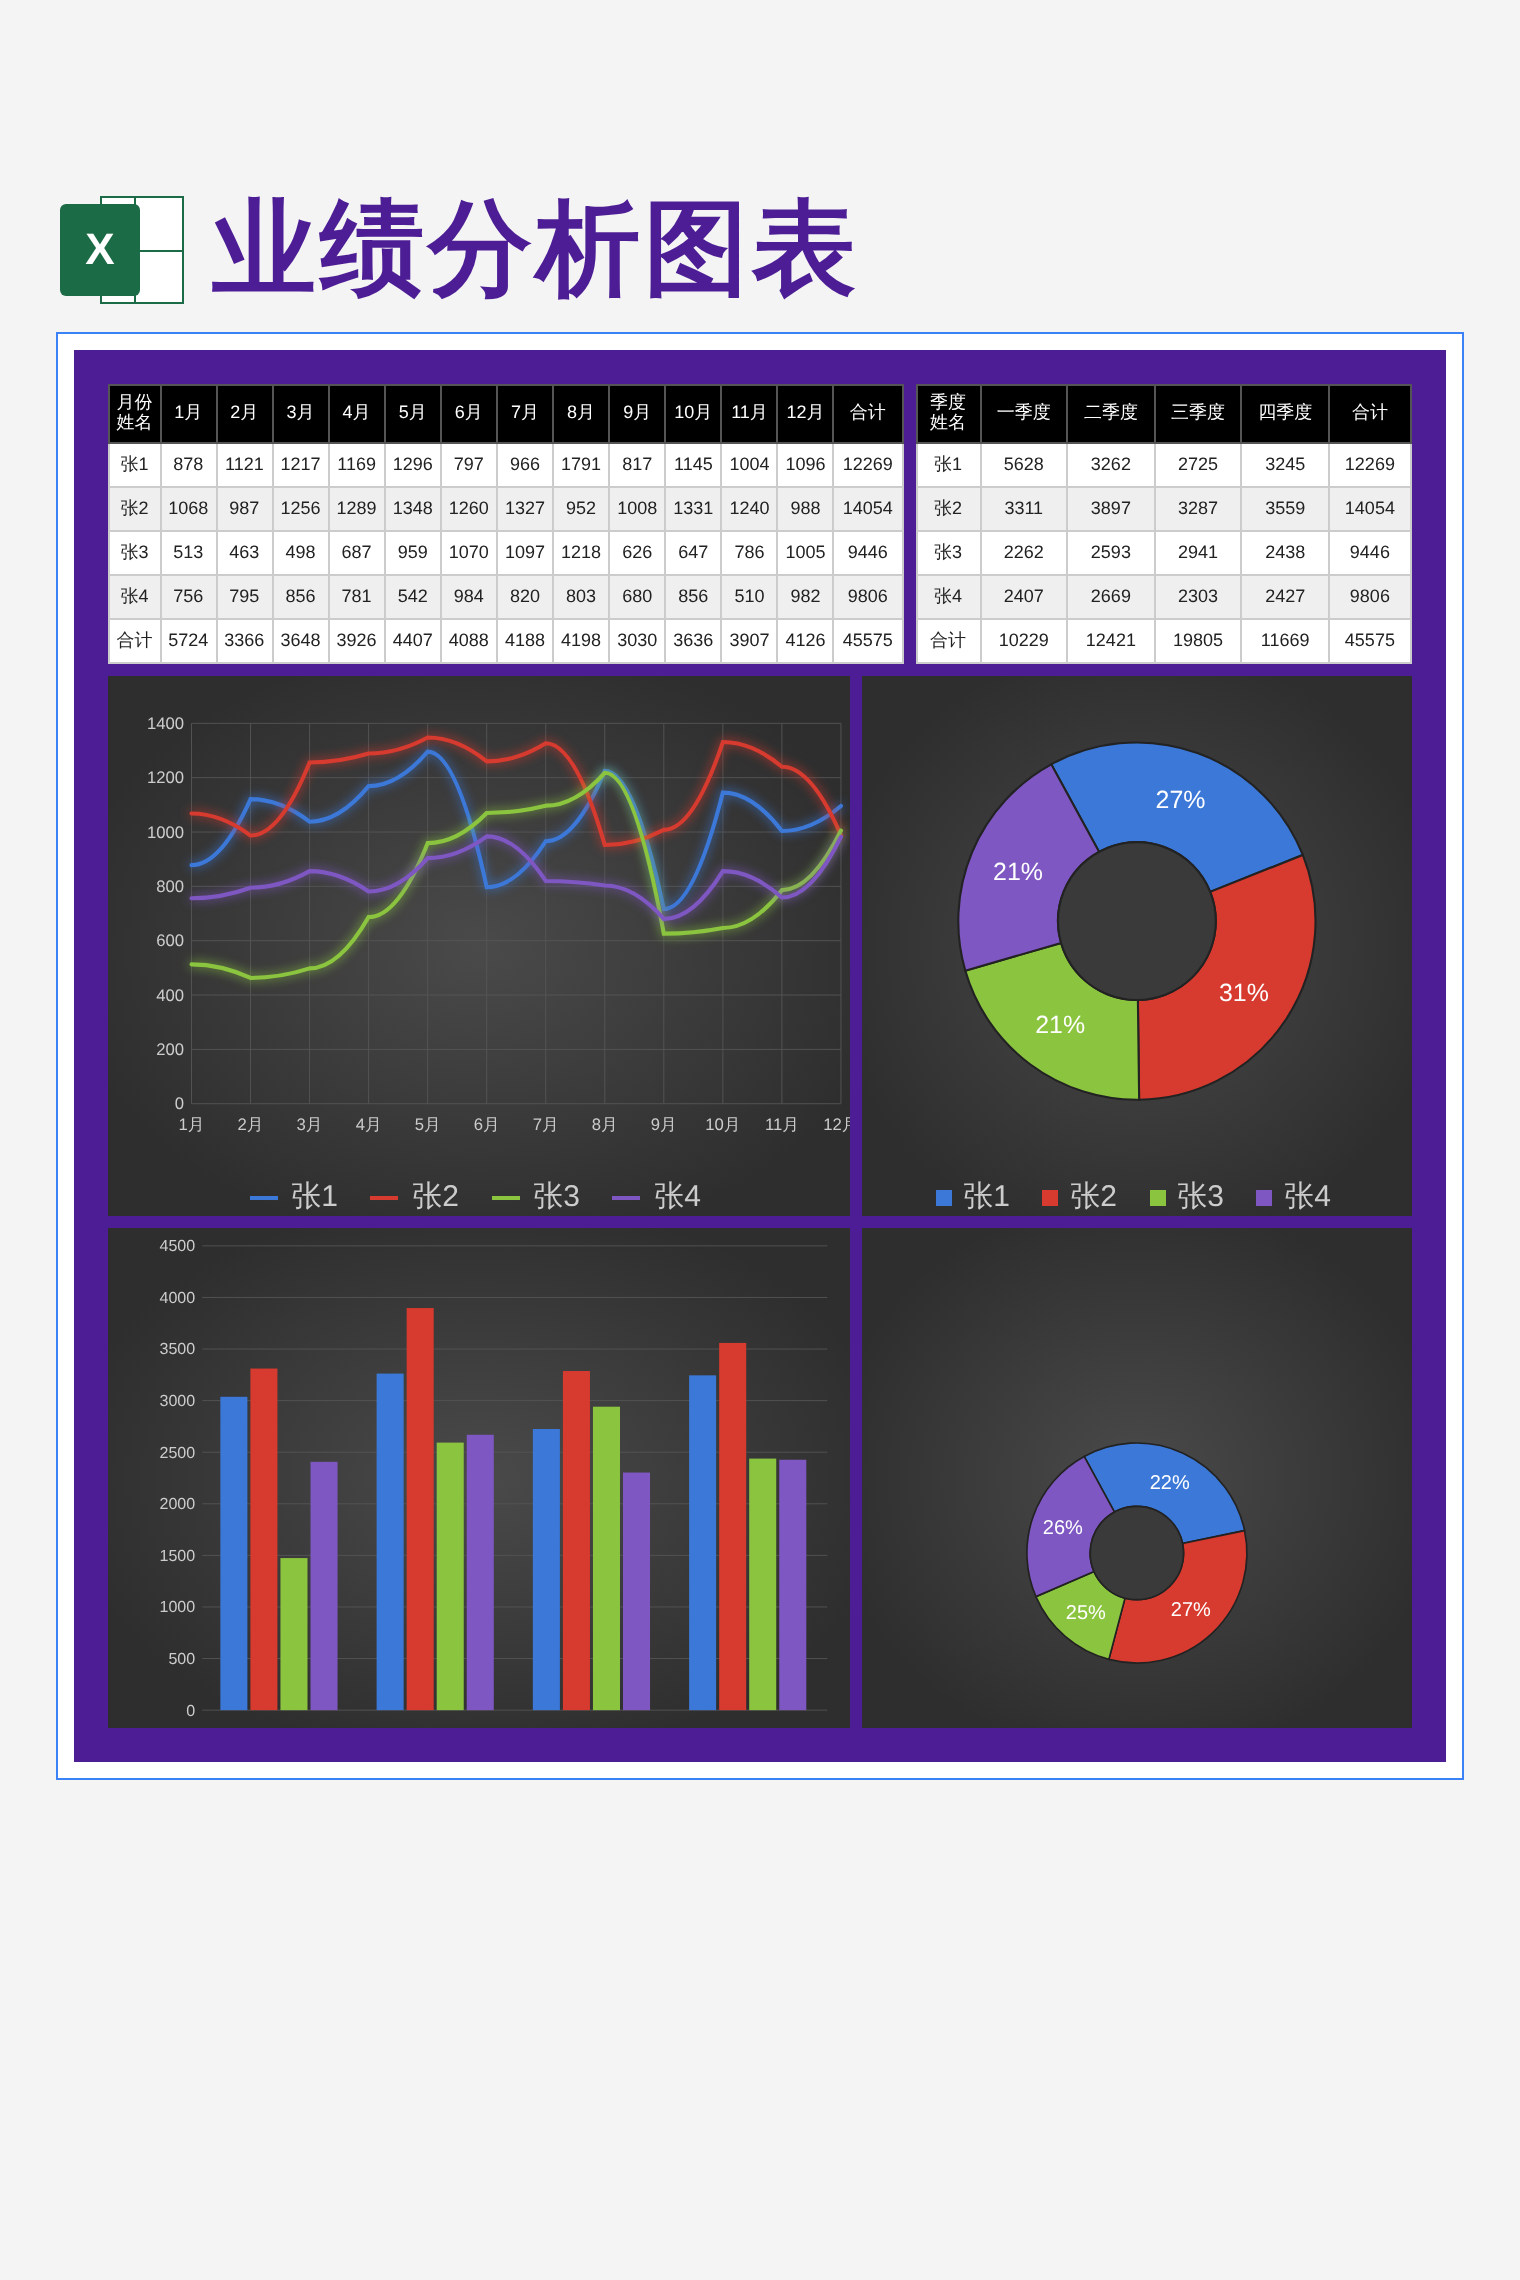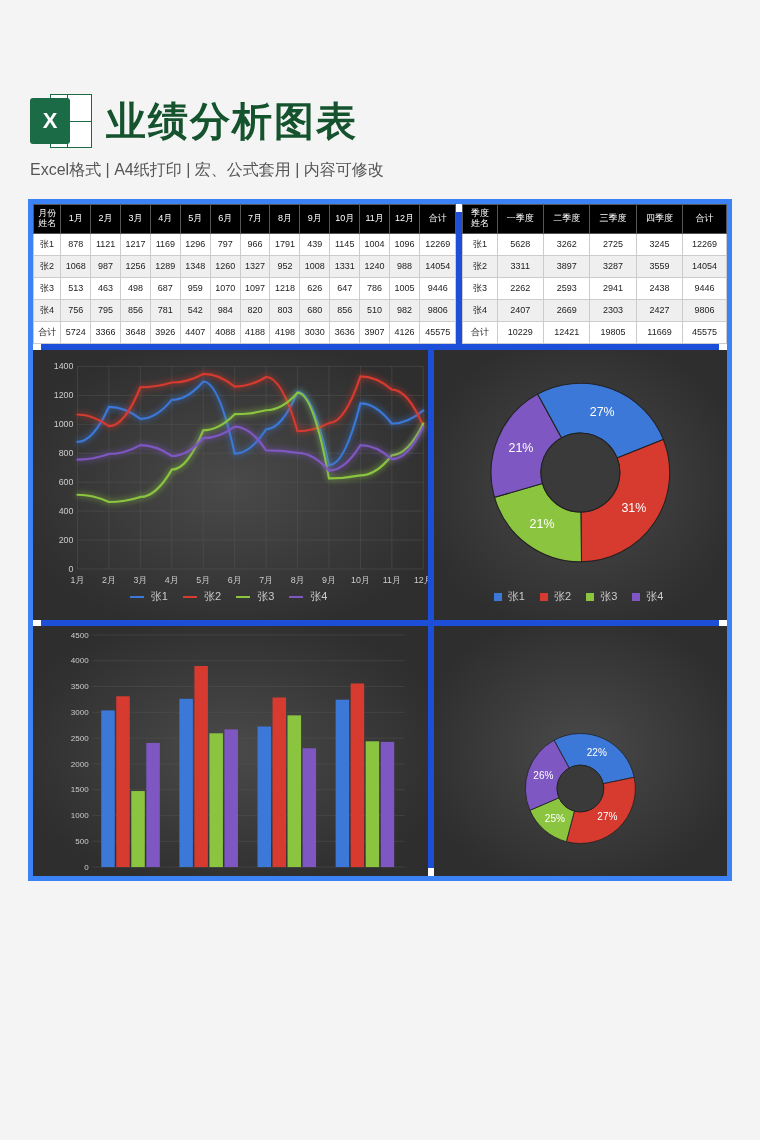--- a/index.html
+++ b/index.html
@@ -46,36 +46,36 @@
     background: #1c6b47;
     border-radius: 3px;
     color: #fff;
     display: flex;
     align-items: center;
     justify-content: center;
     font-weight: bold;
     font-size: 22px;
   }
   .title {
-    font-size: 40px;
+    font-size: 52px;
     font-weight: 800;
-    color: #14532d;
+    color: #4c1d95;
     letter-spacing: 2px;
   }
   .subtitle {
     padding: 2px 30px 18px 30px;
     font-size: 16px;
     color: #555;
   }
   .sheet {
     margin: 0 28px;
-    background: #1d4ed8;
-    border: 5px solid #3b82f6;
+    background: #4c1d95;
+    border: 1px solid #3b82f6;
     box-shadow: 0 0 0 8px #fff inset;
-    padding: 0;
+    padding: 25px;
   }
   .row-tables {
     display: flex;
     gap: 6px;
     margin-bottom: 6px;
   }
   table {
     border-collapse: collapse;
     background: #fff;
     font-size: 9px;
@@ -105,43 +105,42 @@
   .chart-box {
     background: radial-gradient(ellipse at center, #4a4a4a 0%, #2e2e2e 80%);
     position: relative;
   }
   .line-chart { flex: 1.35; height: 270px; }
   .donut-chart { flex: 1; height: 270px; }
   .bar-chart { flex: 1.35; height: 250px; overflow:hidden; }
   .donut2-chart { flex: 1; height: 250px; overflow:hidden; }
   .legend {
     position: absolute;
-    bottom: 16px;
+    bottom: 0;
     left: 0; right: 0;
     text-align: center;
     color: #ccc;
-    font-size: 11px;
+    font-size: 15px;
   }
   .legend span { margin: 0 4px; }
   .sw { display:inline-block; width:8px; height:8px; vertical-align:middle; margin-right:2px;}
   .dash { display:inline-block; width:14px; height:2px; vertical-align:middle; margin-right:3px;}
   svg { display:block; }
 </style>
 </head>
 <body>
 <div class="page">
 
 <div class="header">
   <div class="excel-icon">
     <div class="book"></div>
     <div class="badge">X</div>
   </div>
   <div class="title">业绩分析图表</div>
 </div>
-<div class="subtitle">Excel格式 |  A4纸打印 | 宏、公式套用 | 内容可修改</div>
 
 <div class="sheet">
 
   <div class="row-tables">
     <div style="flex:1.6;">
       <table class="monthly">
         <thead>
               <tr id="mhead">
                 <th style="white-space: pre;">月份
 姓名</th>
@@ -164,21 +163,21 @@
               <tr>
                 <td>张1</td>
                 <td>878</td>
                 <td>1121</td>
                 <td>1217</td>
                 <td>1169</td>
                 <td>1296</td>
                 <td>797</td>
                 <td>966</td>
                 <td>1791</td>
-                <td>439</td>
+                <td>817</td>
                 <td>1145</td>
                 <td>1004</td>
                 <td>1096</td>
                 <td>12269</td>
               </tr>
               <tr class="alt">
                 <td>张2</td>
                 <td>1068</td>
                 <td>987</td>
                 <td>1256</td>

